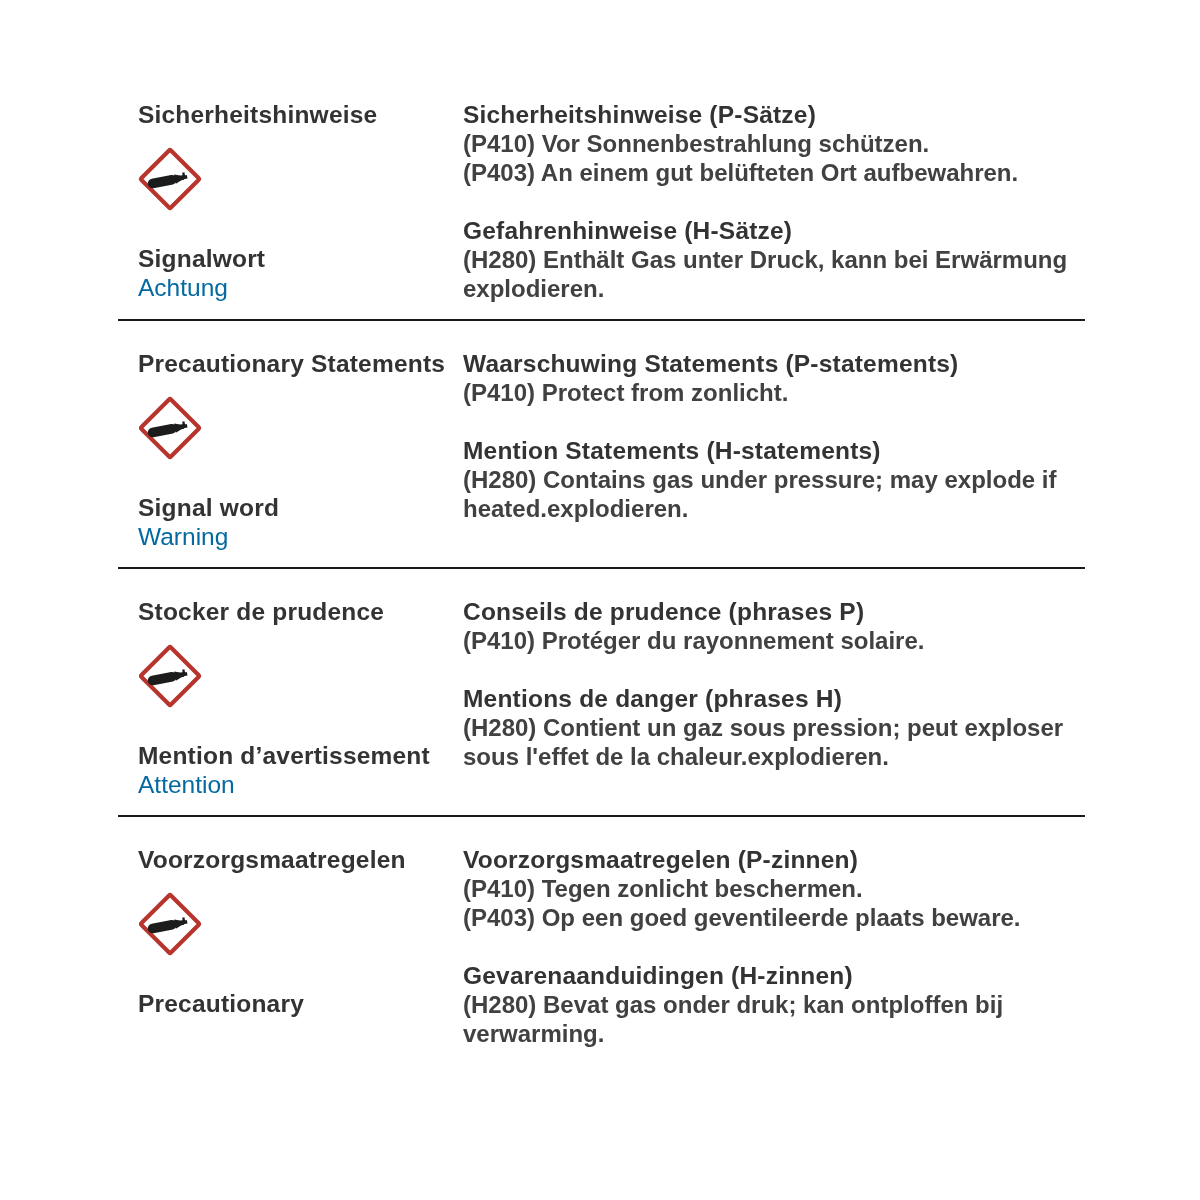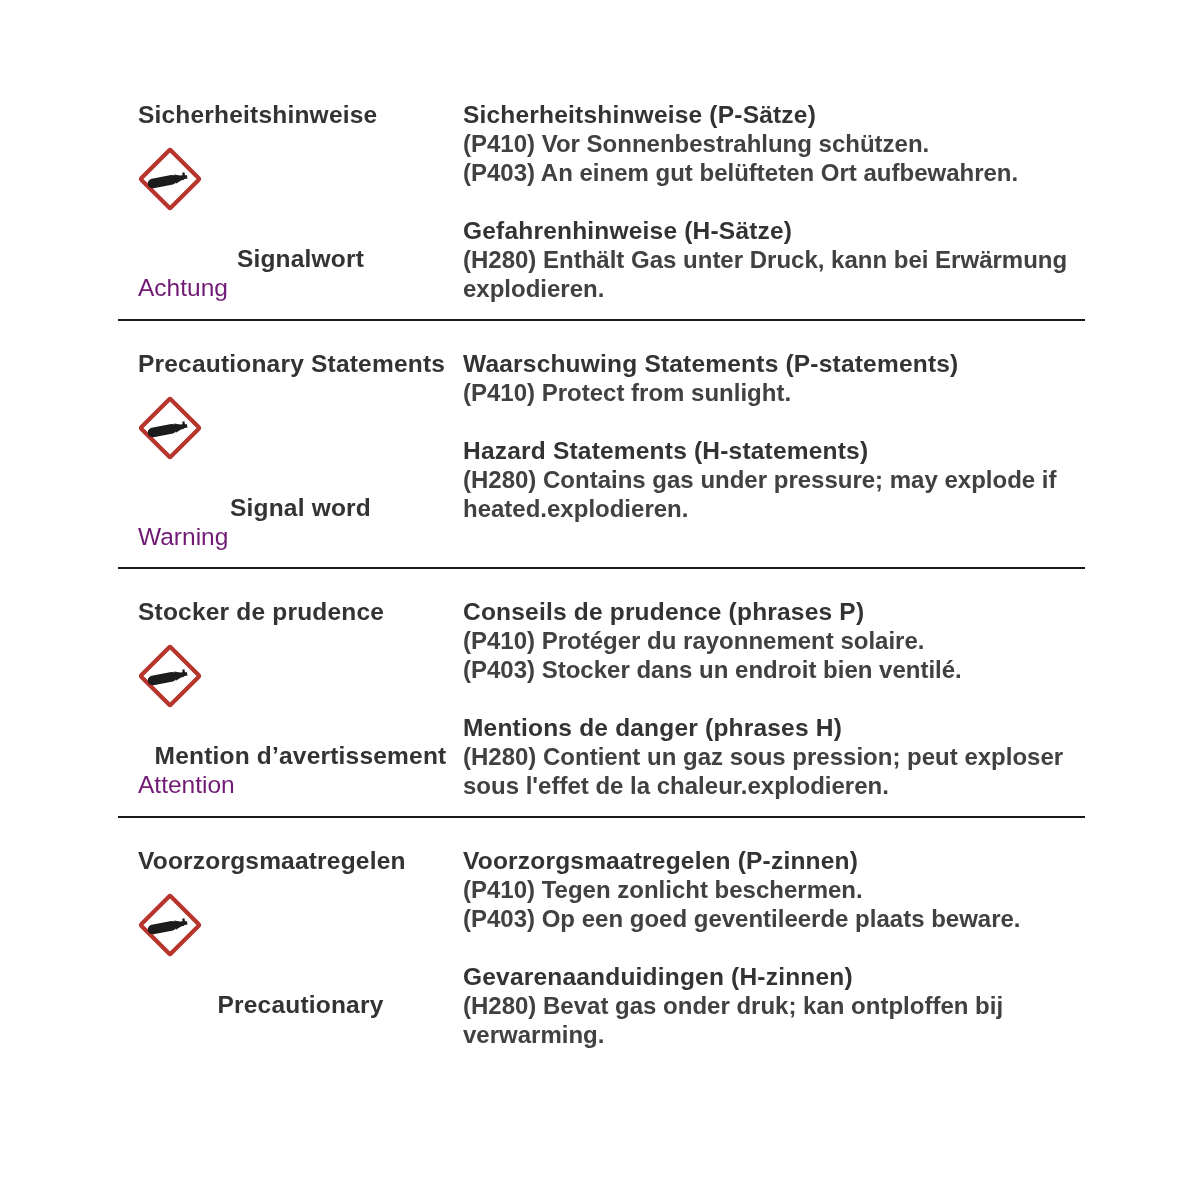--- a/index.html
+++ b/index.html
@@ -30,27 +30,26 @@
     letter-spacing: 0.2px;
   }
   .pictogram-wrap { margin: 18px 0 0 0; width: 64px; height: 64px; }
   .signal-label {
     margin-top: 33px;
     font-size: 24.5px;
     line-height: 29px;
     font-weight: 700;
     color: #333333;
     letter-spacing: 0.2px;
-    text-align: center;
   }
   .signal-word {
     font-size: 24.5px;
     line-height: 29px;
     font-weight: 400;
-    color: #701a75;
+    color: #0369a1;
   }
   .subhead {
     font-size: 24.5px;
     line-height: 29px;
     font-weight: 700;
     color: #333333;
     letter-spacing: 0.2px;
   }
   .body-line {
     font-size: 24px;
@@ -114,23 +113,23 @@
       <rect x="71" y="44.8" width="3.6" height="6"></rect>
       <rect x="71" y="49.6" width="6.5" height="5.8"></rect>
     </g>
   </svg>
 </div>
       <div class="signal-label">Signal word</div>
       <div class="signal-word">Warning</div>
     </div>
     <div class="col-right">
       <div class="subhead">Waarschuwing Statements (P-statements)</div>
-      <div class="body-line">(P410) Protect from sunlight.</div>
+      <div class="body-line">(P410) Protect from zonlicht.</div>
       <div class="block-gap"></div>
-      <div class="subhead">Hazard Statements (H-statements)</div>
+      <div class="subhead">Mention Statements (H-statements)</div>
       <div class="body-line">(H280) Contains gas under pressure; may explode if heated.explodieren.</div>
     </div>
   </div>
 
   <div class="rule"></div>
 
   <div class="section">
     <div class="col-left">
       <div class="sec-title">Stocker de prudence</div>
       <div class="pictogram-wrap pictogram-slot">
@@ -144,21 +143,20 @@
       <rect x="71" y="49.6" width="6.5" height="5.8"></rect>
     </g>
   </svg>
 </div>
       <div class="signal-label">Mention d’avertissement</div>
       <div class="signal-word">Attention</div>
     </div>
     <div class="col-right">
       <div class="subhead">Conseils de prudence (phrases P)</div>
       <div class="body-line">(P410) Protéger du rayonnement solaire.</div>
-      <div class="body-line">(P403) Stocker dans un endroit bien ventilé.</div>
       <div class="block-gap"></div>
       <div class="subhead">Mentions de danger (phrases H)</div>
       <div class="body-line">(H280) Contient un gaz sous pression; peut exploser sous l'effet de la chaleur.explodieren.</div>
     </div>
   </div>
 
   <div class="rule"></div>
 
   <div class="section">
     <div class="col-left">

